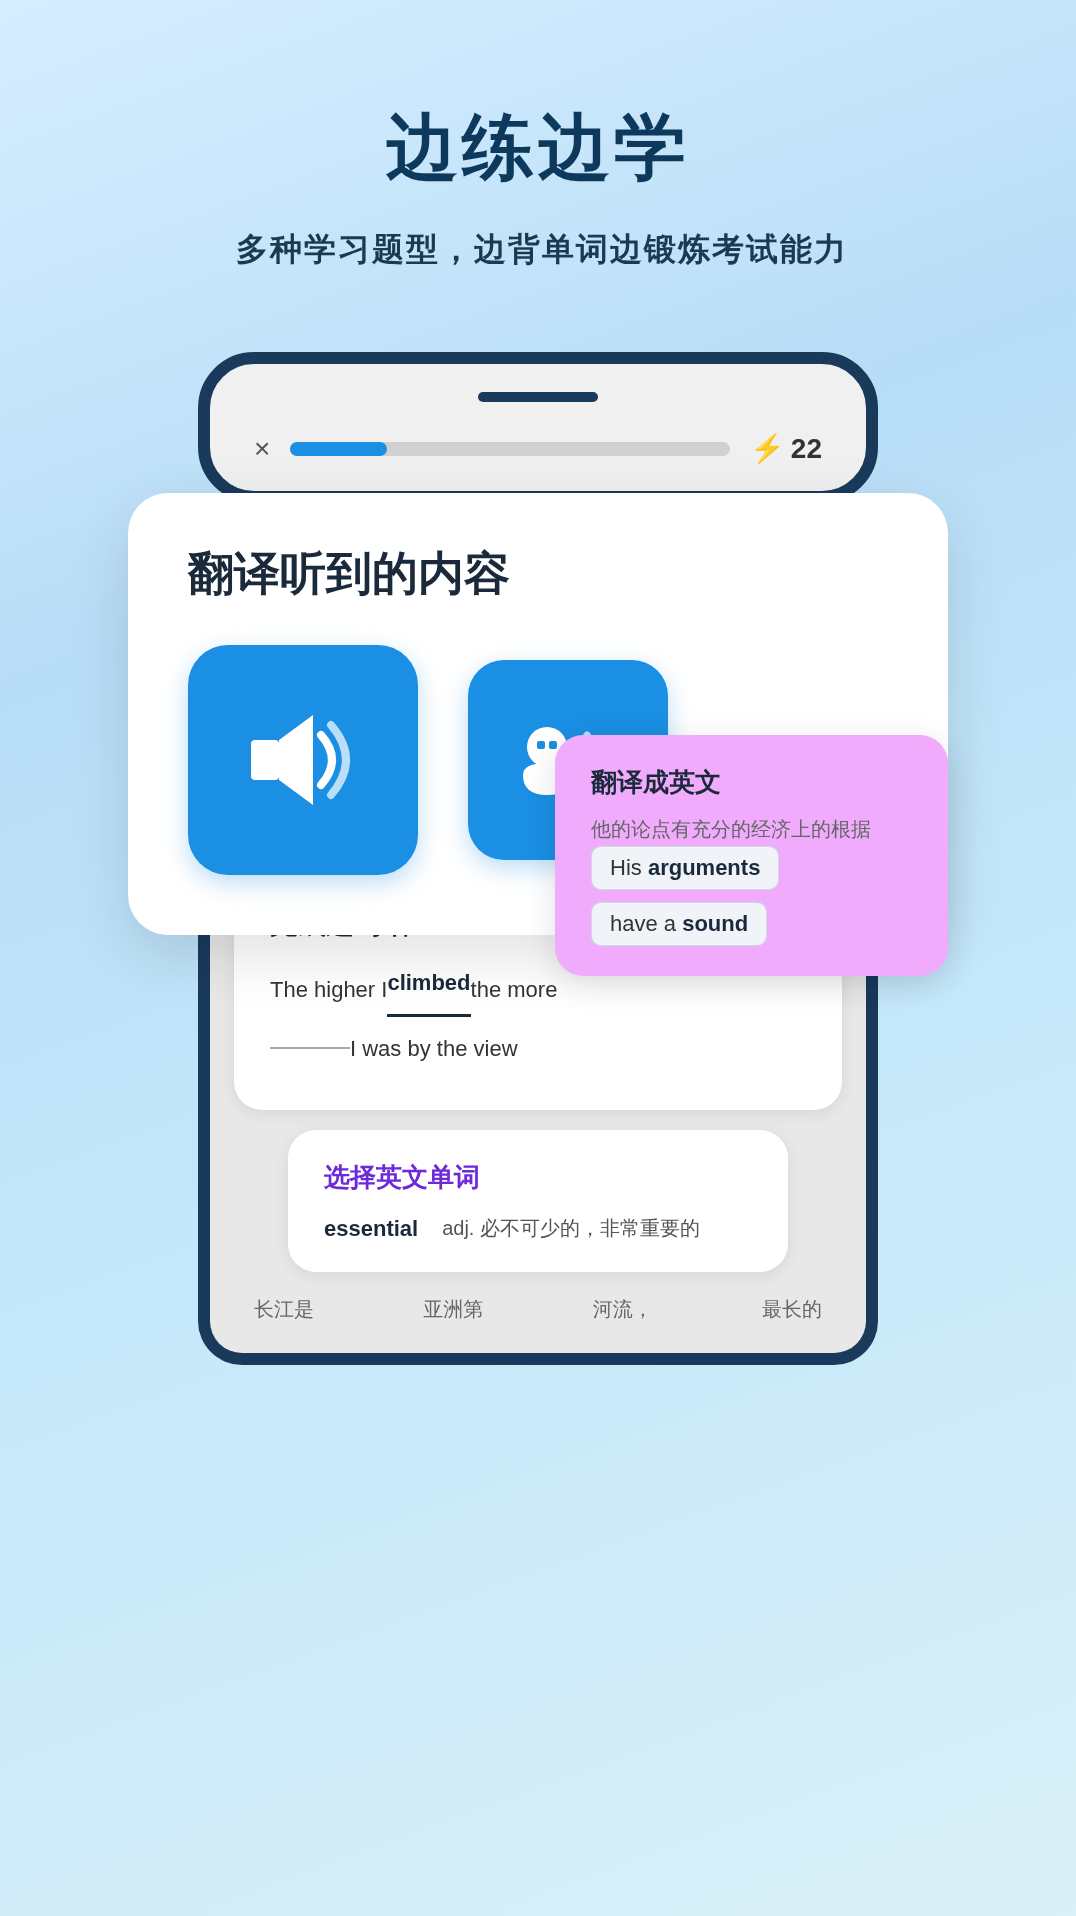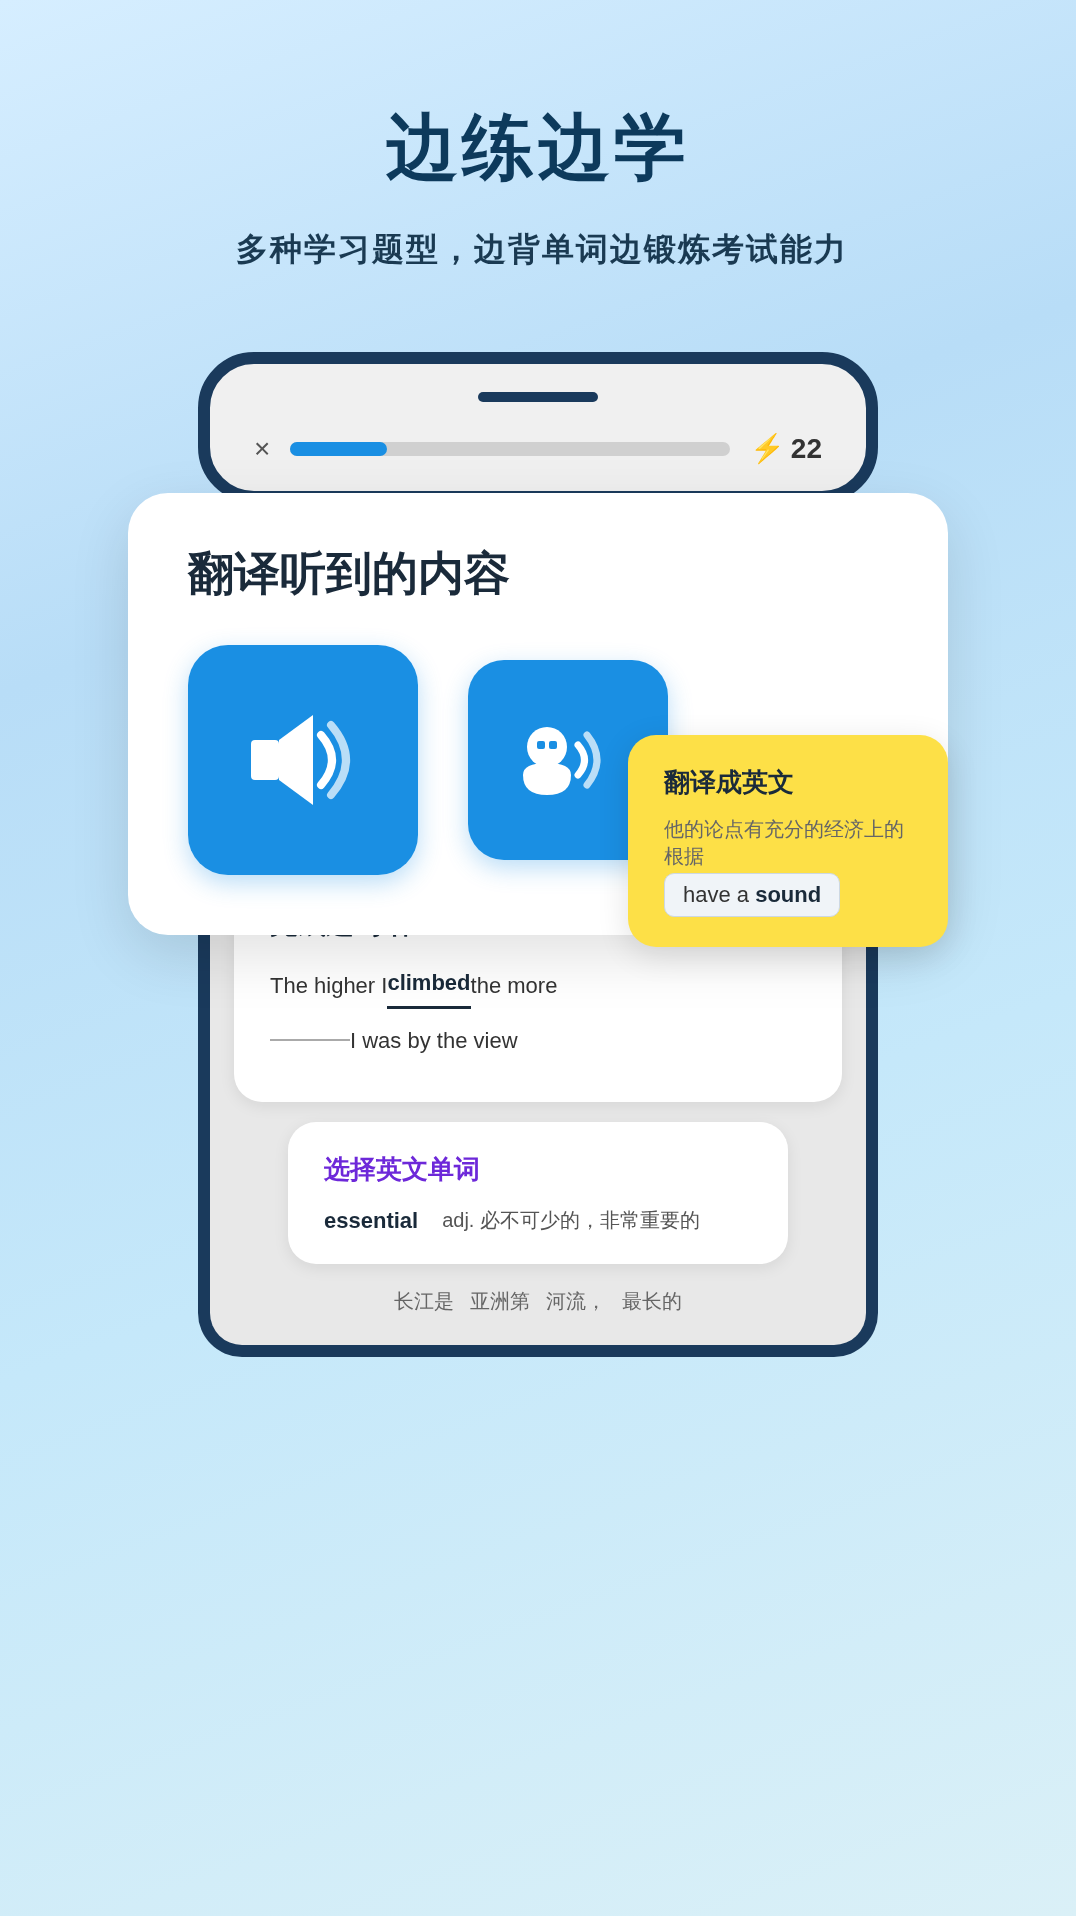--- a/index.html
+++ b/index.html
@@ -228,42 +228,42 @@
       align-items: center;
       flex-wrap: wrap;
       gap: 0;
       margin-bottom: 12px;
     }
 
     .word-highlight {
       font-weight: 800;
       color: #1a2a3a;
       border-bottom: 3px solid #1a2a3a;
-      padding-bottom: 3px;
+      padding-bottom: 11px;
     }
 
     .underline-word {
       border-bottom: 2px solid #aaa;
       min-width: 80px;
       display: inline-block;
     }
 
     
     .translation-card-wrapper {
       position: absolute;
       right: 0;
       top: -180px;
       z-index: 20;
     }
 
     .translation-card {
-      background: #fde047;
+      background: #f0abfc;
       border-radius: 28px;
       padding: 30px 36px;
-      width: 320px;
+      width: 393px;
       box-shadow: 0 8px 32px rgba(0,0,0,0.12);
     }
 
     .trans-card-title {
       font-size: 26px;
       font-weight: 700;
       color: #1a2a3a;
       margin-bottom: 16px;
     }
 
@@ -328,21 +328,21 @@
     }
 
     .word-def {
       font-size: 20px;
       color: #555;
     }
 
     
     .bottom-strip {
       display: flex;
-      justify-content: center;
+      justify-content: space-between;
       padding: 24px 20px 0;
       font-size: 22px;
       color: #777;
       gap: 16px;
     }
 
     .strip-word {
       font-size: 20px;
       color: #666;
     }
@@ -417,20 +417,23 @@
       </div>
     </div>
 
     <div class="lower-section">
 
       <div class="translation-card-wrapper">
         <div class="translation-card">
           <div class="trans-card-title">翻译成英文</div>
           <div class="trans-subtitle">他的论点有充分的经济上的根据</div>
           <div class="word-chips">
+            <div class="word-chip">
+              <span>His </span><span class="bold-word">arguments</span>
+            </div>
             <div class="word-chip">
               <span>have a </span><span class="bold-word">sound</span>
             </div>
           </div>
         </div>
       </div>
 
       <div class="phone-lower">
 
         <div class="sentence-card">

